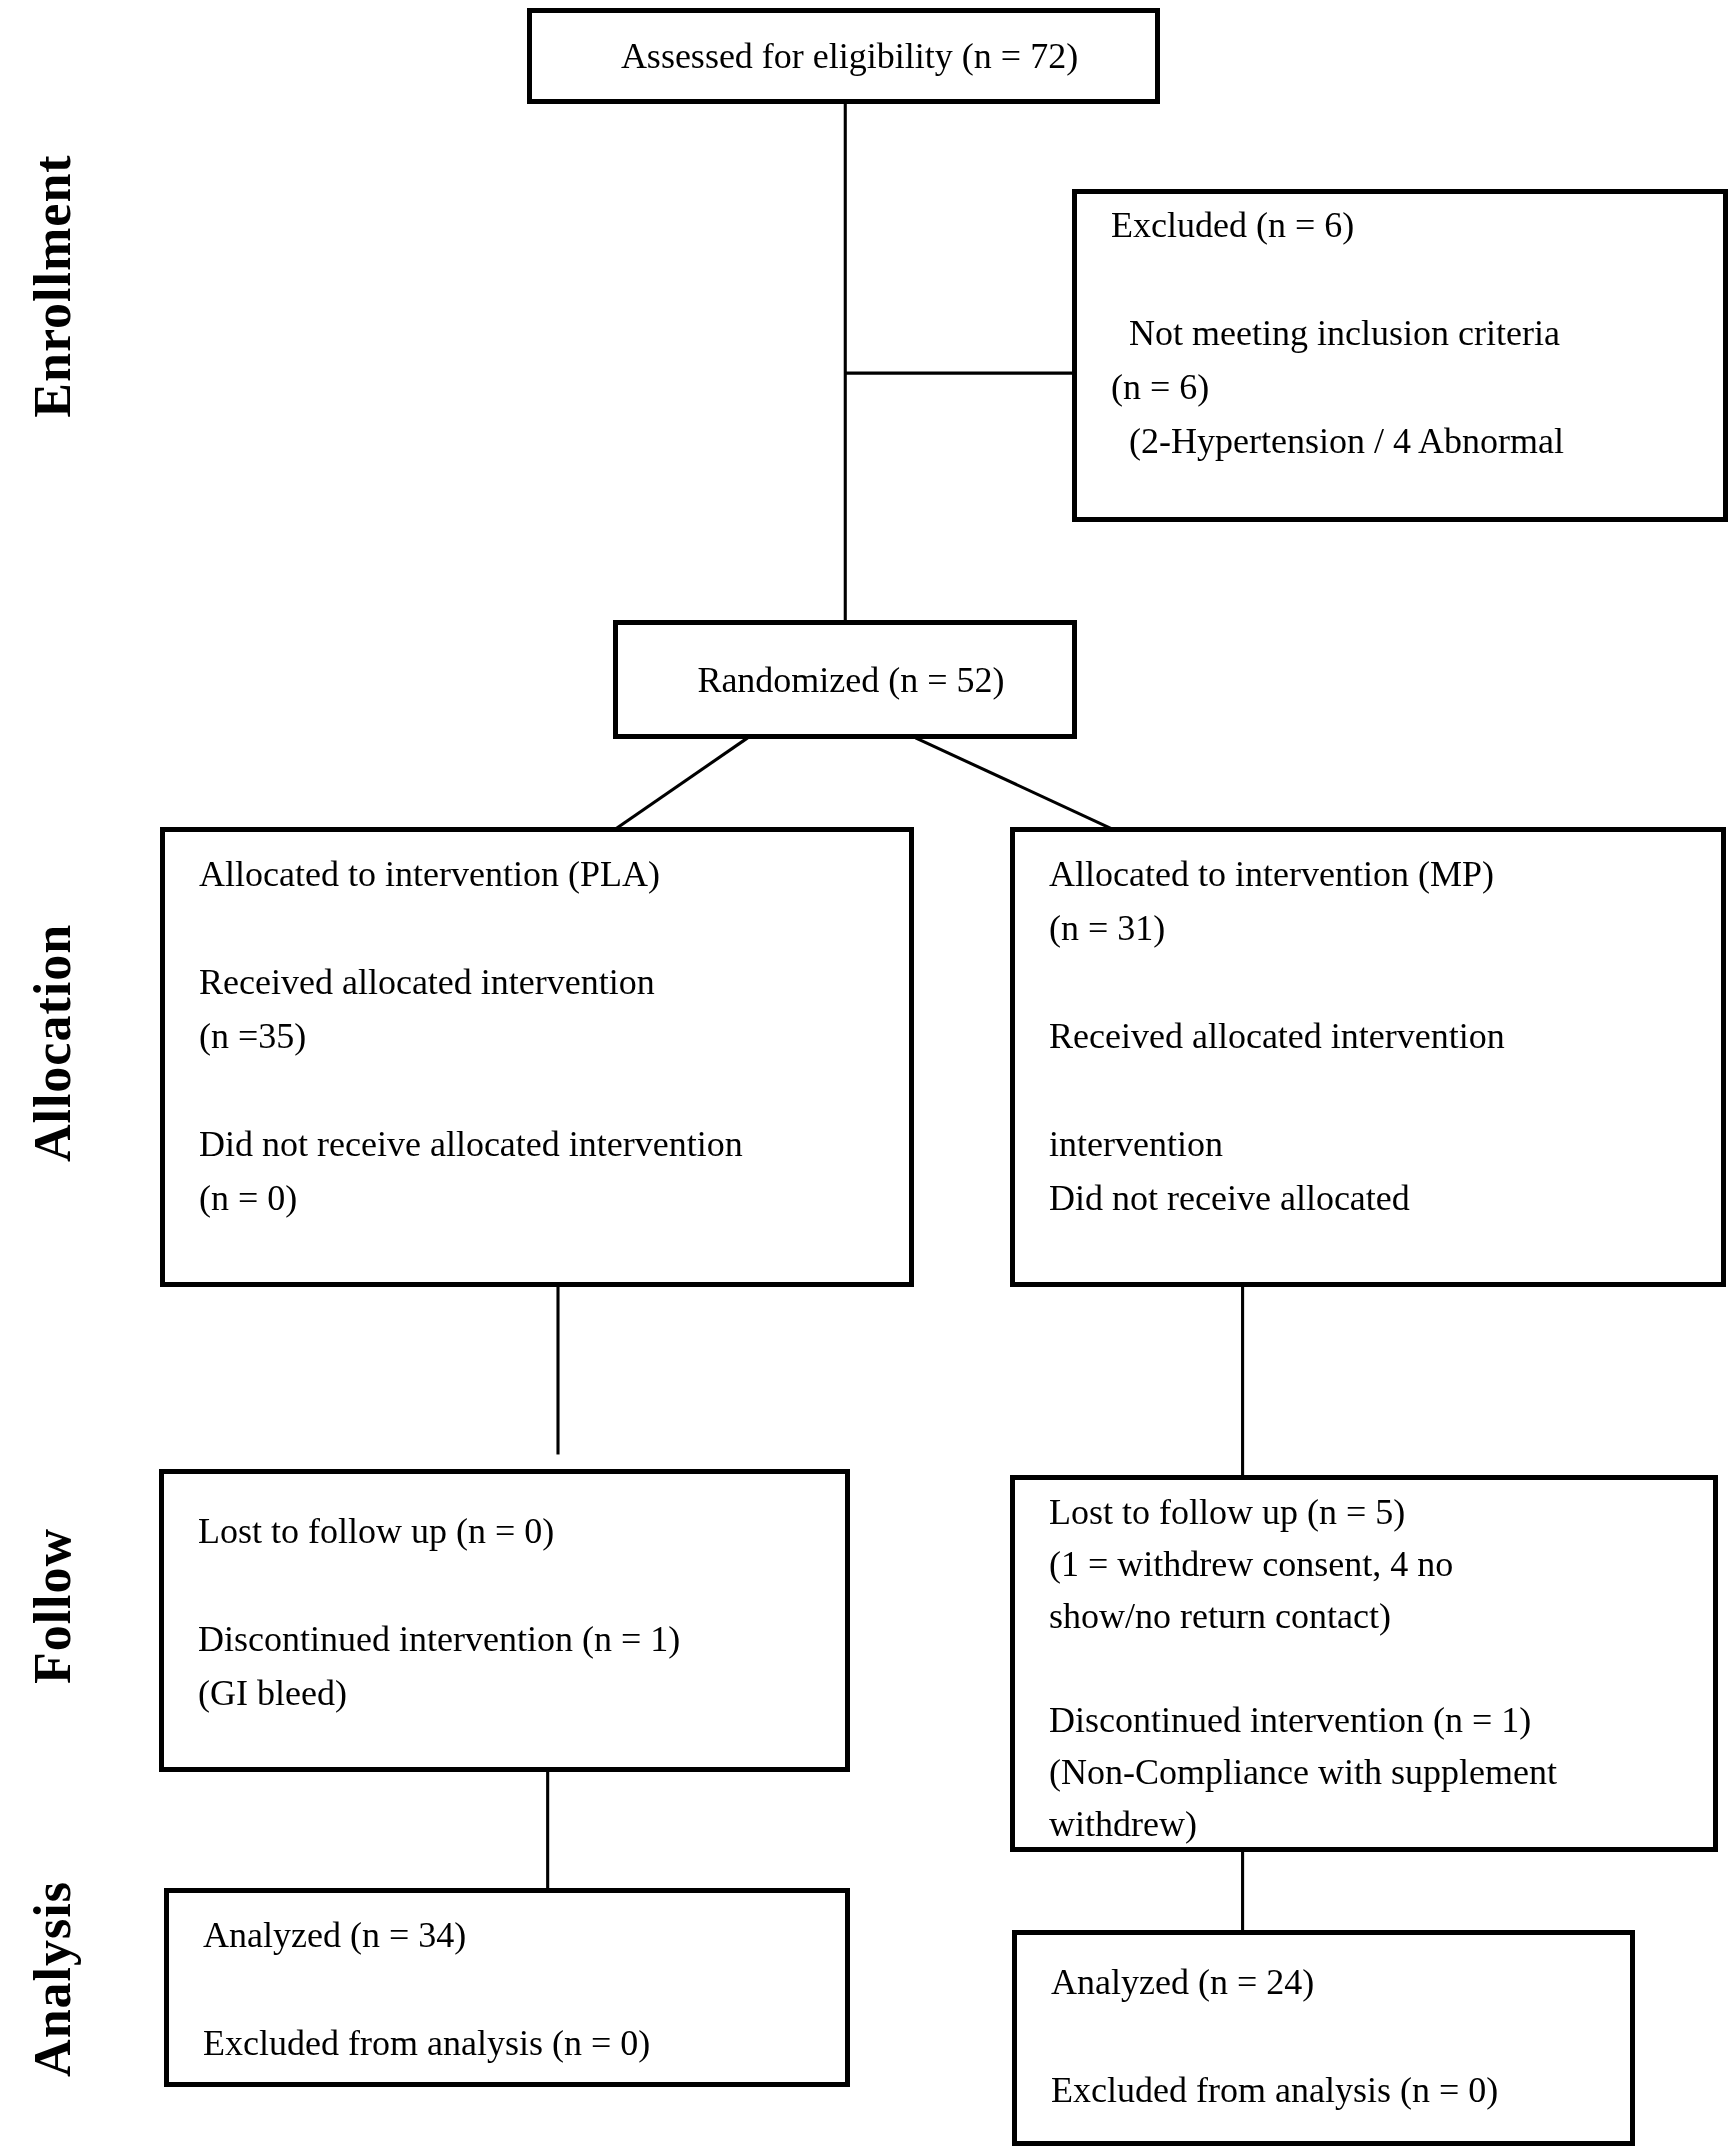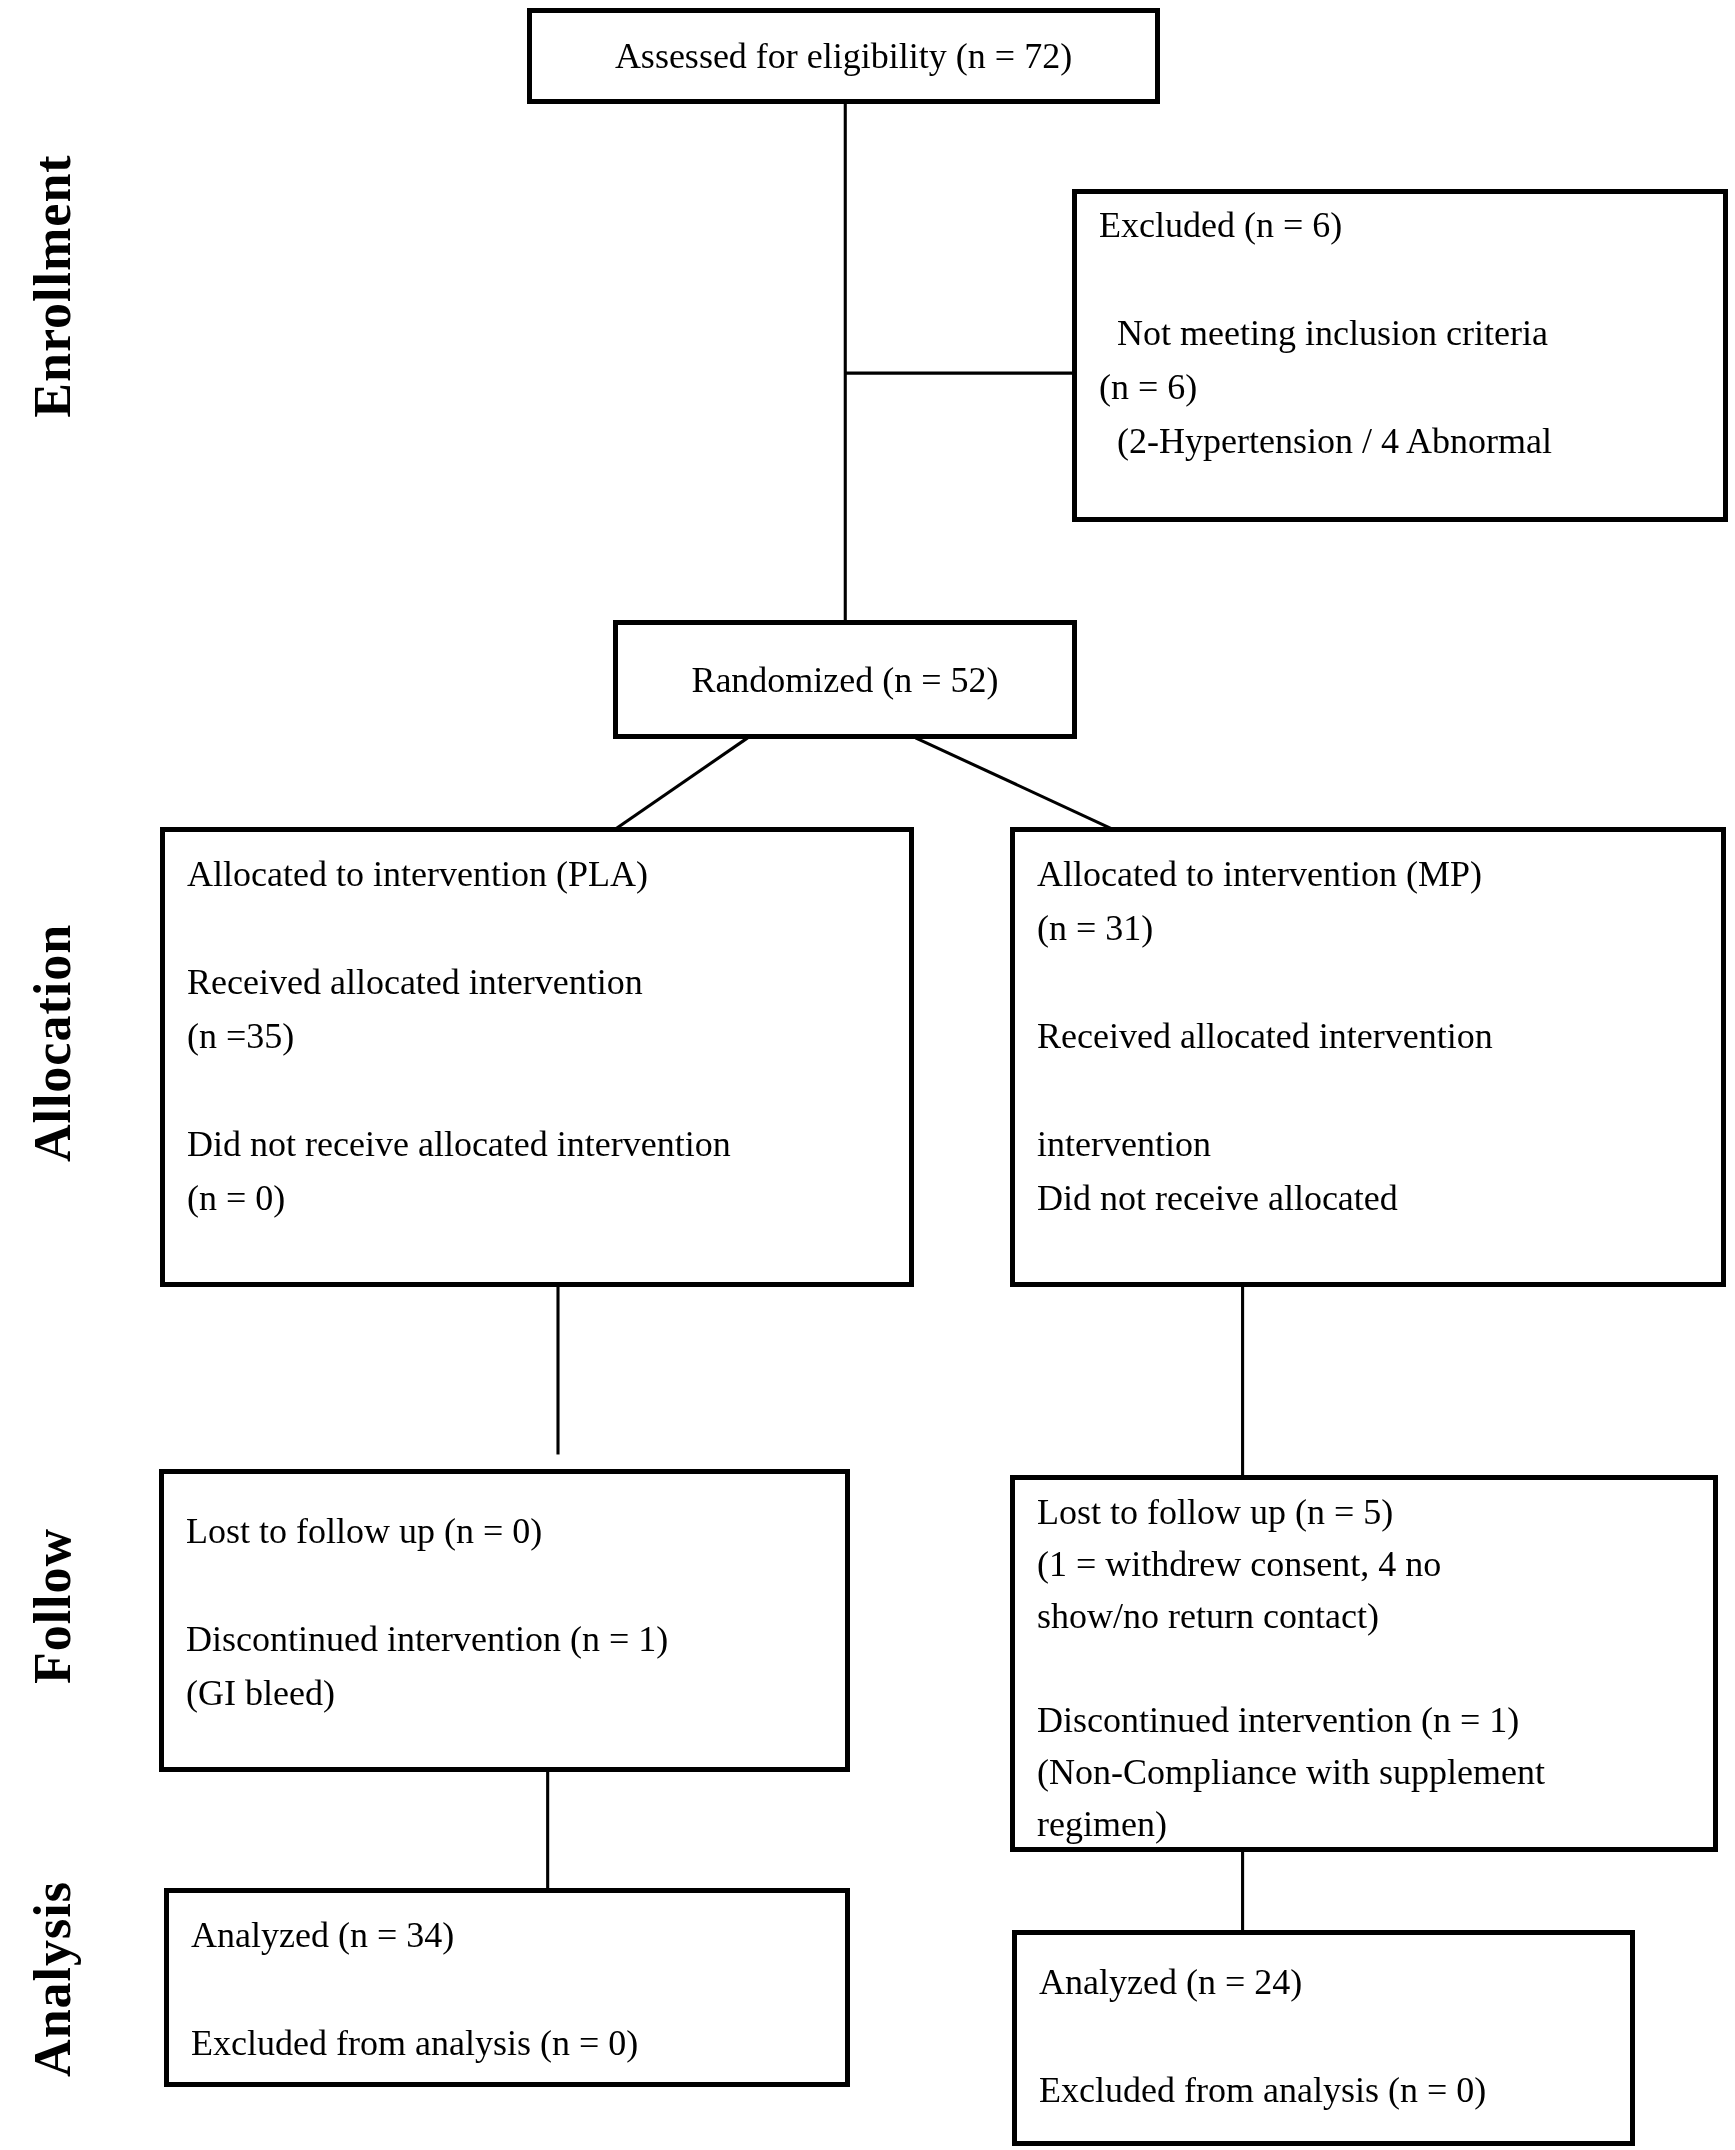--- a/index.html
+++ b/index.html
@@ -18,20 +18,21 @@
     border: 5.2px solid #000000;
     background: #ffffff;
     box-sizing: border-box;
     font-size: 36px;
     color: #000000;
   }
   .fbox .line {
     line-height: var(--lh, 54px);
     min-height: var(--lh, 54px);
     white-space: pre-wrap;
+    margin-left: 12px;
   }
   .pad { padding-left: 22px; padding-right: 10.3px; }
   .center-box {
     display: flex;
     flex-direction: column;
     justify-content: center;
     text-align: center;
   }
   
   .stage-label {
@@ -116,21 +117,21 @@
       <div class="line">(GI bleed)</div>
     </div>
 
   <div class="fbox pad" style="left:1010px; top:1475px; width:708px; height:377px; padding-top:6.2px; --lh:52px;">
       <div class="line">Lost to follow up (n = 5)</div>
       <div class="line">(1 = withdrew consent, 4 no</div>
       <div class="line">show/no return contact)</div>
       <div class="line"></div>
       <div class="line">Discontinued intervention (n = 1)</div>
       <div class="line">(Non-Compliance with supplement</div>
-      <div class="line">regimen)</div>
+      <div class="line">withdrew)</div>
     </div>
 
   <div class="fbox pad" style="left:164px; top:1888px; width:686px; height:199px; padding-top:14.5px;">
       <div class="line">Analyzed (n = 34)</div>
       <div class="line"></div>
       <div class="line">Excluded from analysis (n = 0)</div>
     </div>
 
   <div class="fbox pad" style="left:1012px; top:1930px; width:623px; height:216px; padding-top:19.6px;">
       <div class="line">Analyzed (n = 24)</div>

